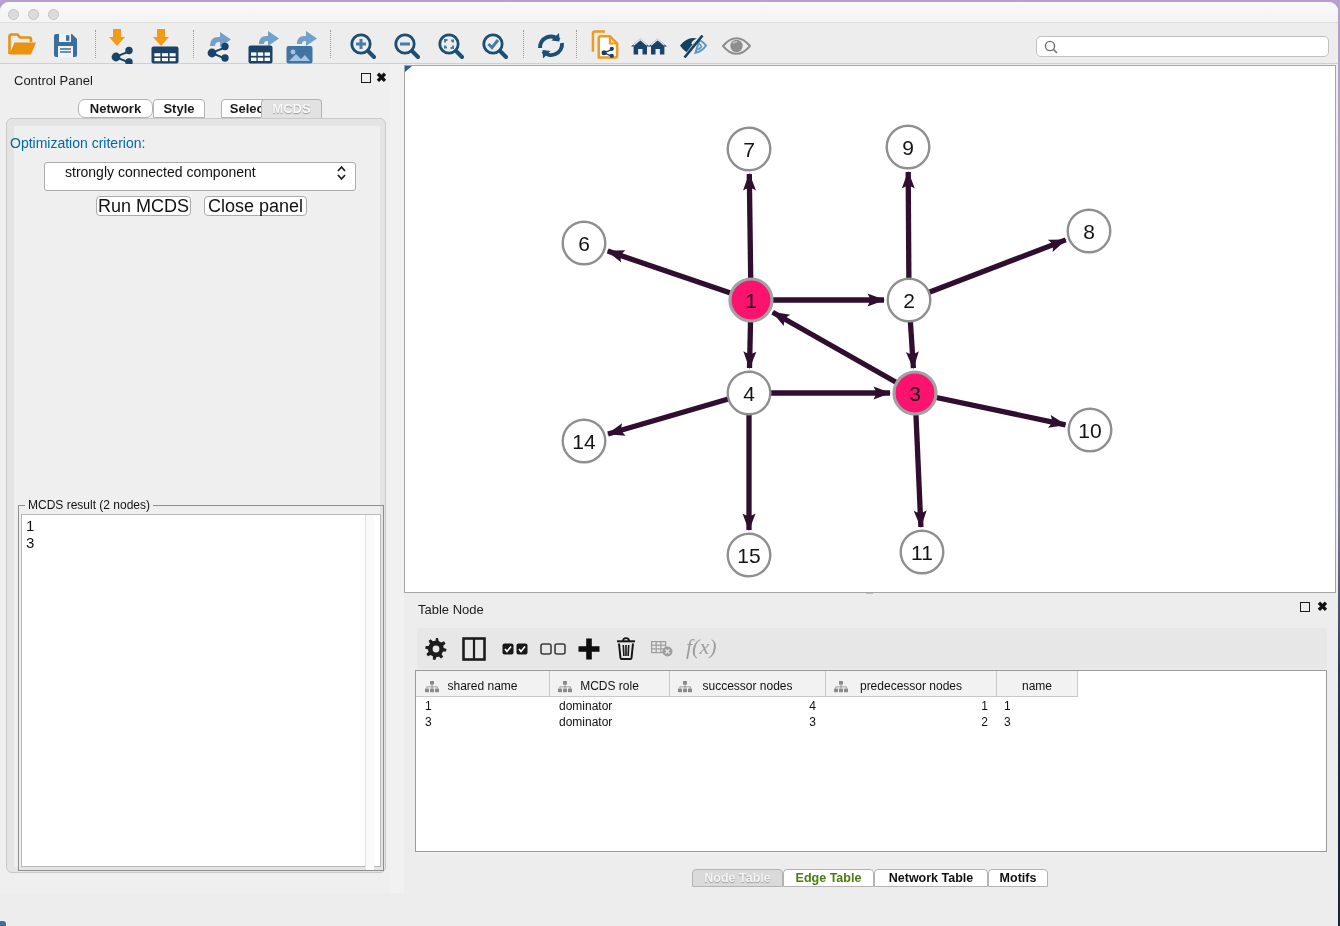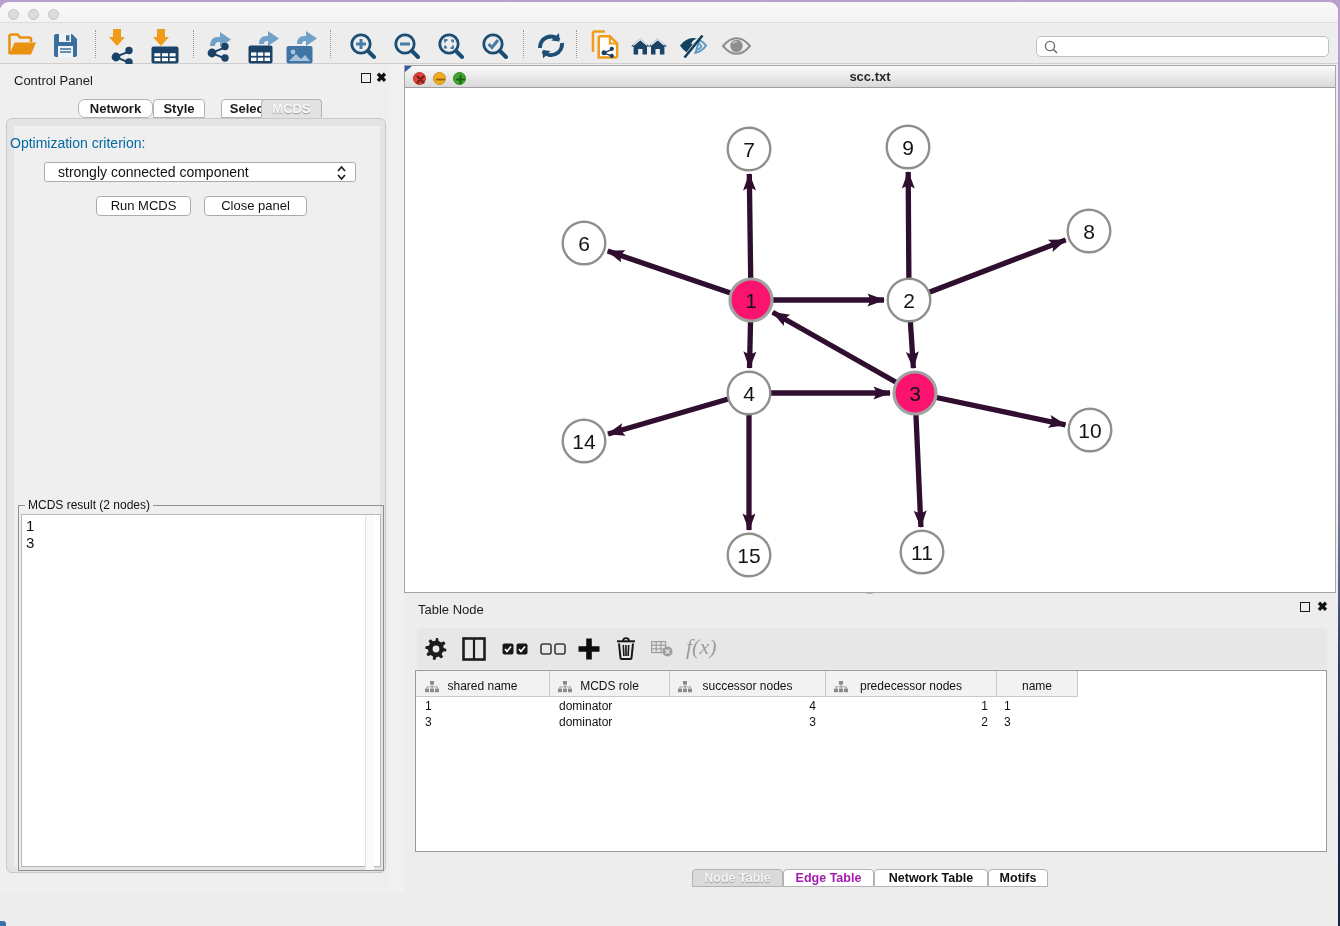--- a/index.html
+++ b/index.html
@@ -30,25 +30,25 @@
 .panebtn-x { position:absolute; font-size:13px; font-weight:bold; color:#111; }
 .tab { position:absolute; top:35px; height:19px; background:#fff; border:1px solid #b3b3b3;
   border-radius:4px 4px 0 0; font-size:13px; font-weight:bold; color:#1a1a1a;
   text-align:center; line-height:18px; }
 #tabpanel { position:absolute; left:6px; top:54px; width:380px; height:755px;
   background:#e4e4e4; border:1px solid #c9c9c9; border-radius:6px; }
 #tabinner { position:absolute; left:7px; top:7px; width:366px; height:741px;
   background:#efefef; }
 #optlabel { position:absolute; left:3px; top:16px; width:380px; text-align:left;
   font-size:14px; color:#0369a1; }
-#optselect { position:absolute; left:37px; top:43px; width:312px; height:20px;
+#optselect { position:absolute; left:37px; top:43px; width:312px; height:29px;
   background:#fff; border:1px solid #ababab; border-radius:3px;
-  font-size:14px; color:#111; line-height:19px; padding-left:13px; }
+  font-size:14px; color:#111; line-height:19px; padding-left:20px; }
 .btn { position:absolute; top:77px; height:20px; background:#fff; border:1px solid #ababab;
-  border-radius:4px; font-size:13px; color:#111; text-align:center; line-height:18px; }
+  border-radius:4px; font-size:18px; color:#111; text-align:center; line-height:18px; }
 #fieldset { position:absolute; left:11px; top:386px; width:366px; height:366px;
   border:1px solid #8f8f8f; }
 #fieldlabel { position:absolute; left:6px; top:-8px; background:#efefef; padding:0 3px;
   font-size:12px; color:#111; }
 #mcdstext { position:absolute; left:2px; top:8px; width:360px; height:353px;
   background:#fff; border:1px solid #b9b9b9; font-size:15px; color:#111; }
 #mcdsscroll { position:absolute; right:6px; top:0px; width:9px; height:355px;
   background:#fafafa; border-left:1px solid #e2e2e2; }
 
 #vgutter { position:absolute; left:390px; top:62px; width:14px; height:829px; background:#f1f1f1; }
@@ -258,31 +258,20 @@
       </div>
     </div>
   </div>
   <div id="vgutter">
       <div id="vhandle"></div>
     </div>
   <div id="netwin">
     <svg width="8" height="7" viewBox="0 0 8 7" style="position:absolute;left:0;top:0;z-index:5;">
       <path d="M0 0 L7 0 L0 6 Z" fill="#2d5da6"></path>
     </svg>
-    <div id="nettitle">
-      <div class="light" style="left:8px; background:#dd4539; border:1px solid #ba2f25;"></div>
-      <div class="light" style="left:28px; background:#f0ad22; border:1px solid #cf8f14;"></div>
-      <div class="light" style="left:48px; background:#41a52e; border:1px solid #2c8a1d;"></div>
-      <svg width="60" height="15" viewBox="0 0 60 15" style="position:absolute; left:8px; top:6px;">
-        <path d="M4.5 4.5 L10.5 10.5 M10.5 4.5 L4.5 10.5" stroke="#7c1d16" stroke-width="2.2" stroke-linecap="round"></path>
-        <path d="M24 7.5 L31 7.5" stroke="#9a680c" stroke-width="2.2" stroke-linecap="round"></path>
-        <path d="M44 7.5 L51 7.5 M47.5 4 L47.5 11" stroke="#1d6412" stroke-width="2.2" stroke-linecap="round"></path>
-      </svg>
-      <div id="nettext">scc.txt</div>
-    </div>
     <div id="netcanvas">
       <svg width="930" height="503" viewBox="405 86 930 503" style="position:absolute;left:0;top:0;">
         <defs>
           <marker id="ar" markerUnits="userSpaceOnUse" markerWidth="19" markerHeight="14" refX="17" refY="7" orient="auto">
             <path d="M0.5,0.5 L18,7 L0.5,13.5 Q5,7 0.5,0.5 Z" fill="#300e2f"></path>
           </marker>
         </defs>
         <g stroke="#300e2f" stroke-width="5.3">
           <line x1="751" y1="297" x2="749.3" y2="171.0" marker-end="url(#ar)"></line>
           <line x1="751" y1="297" x2="607.7" y2="248.1" marker-end="url(#ar)"></line>
@@ -412,18 +401,18 @@
         <rect x="5" y="0" width="4" height="3.6"></rect>
         <rect x="0" y="7.6" width="4" height="3.6"></rect>
         <rect x="5" y="7.6" width="4" height="3.6"></rect>
         <rect x="10" y="7.6" width="4" height="3.6"></rect>
         <path d="M6.6 3.6 h0.9 v2 h-0.9 z M1.5 5.4 h11.2 v0.9 H1.5 z M1.5 5.4 h0.9 v2.2 h-0.9 z M6.6 5.4 h0.9 v2.2 h-0.9 z M11.8 5.4 h0.9 v2.2 h-0.9 z"></path>
       </g>
           </defs>
         </svg>
     </div>
     <div class="btab" style="left:288px; width:91px;  background:#dadada; color:#f5f5f5; text-shadow:0 1px 1px #999;">Node Table</div>
-    <div class="btab" style="left:379px; width:91px;  background:#fff; color:#a21caf;">Edge Table</div>
+    <div class="btab" style="left:379px; width:91px;  background:#fff; color:#4d7c0f;">Edge Table</div>
     <div class="btab" style="left:470px; width:114px; background:#fff; color:#111;">Network Table</div>
     <div class="btab" style="left:584px; width:60px;  background:#fff; color:#111;">Motifs</div>
   </div>
 </div>
 <div style="position:absolute; left:0; top:921px; width:6px; height:5px; background:#3a6ea8; border-radius:0 3px 0 0;"></div>
 
 </body></html>

